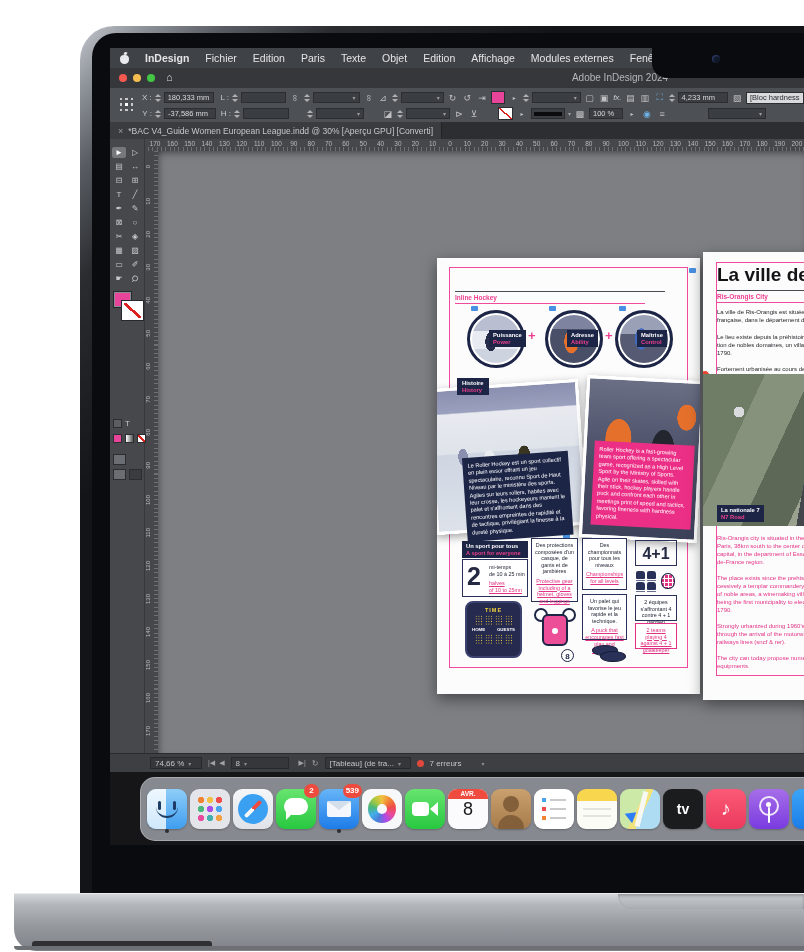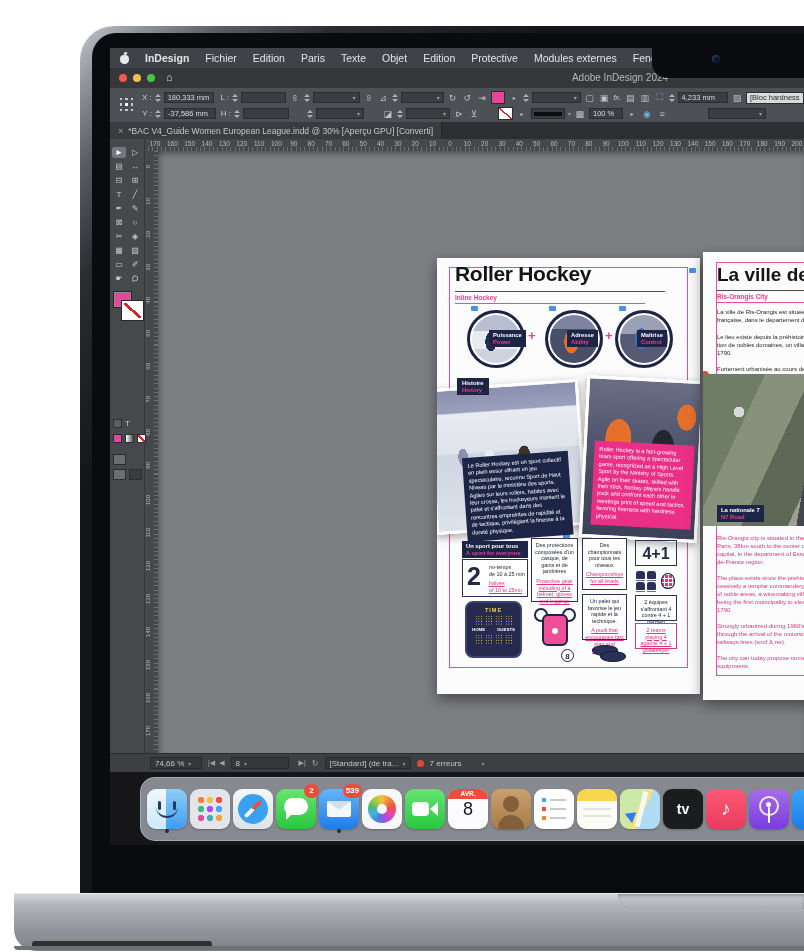--- a/index.html
+++ b/index.html
@@ -232,21 +232,21 @@
     <div class="menubar" data-name="menu-bar">
       <span class="apple" data-name="apple-menu-icon"></span>
       <span data-name="menu-bar-items" style="display:flex;">
           <span class="menu-item bold" data-name="menu-indesign">InDesign</span>
           <span class="menu-item" data-name="menu-fichier">Fichier</span>
           <span class="menu-item" data-name="menu-edition">Edition</span>
           <span class="menu-item" data-name="menu-page">Paris</span>
           <span class="menu-item" data-name="menu-texte">Texte</span>
           <span class="menu-item" data-name="menu-objet">Objet</span>
           <span class="menu-item" data-name="menu-tableau">Edition</span>
-          <span class="menu-item" data-name="menu-affichage">Protective</span>
+          <span class="menu-item" data-name="menu-affichage">Affichage</span>
           <span class="menu-item" data-name="menu-modules-externes">Modules externes</span>
           <span class="menu-item" data-name="menu-fenêtre">Fenêtre</span>
           <span class="menu-item" data-name="menu-aide">Aide</span>
         </span>
     </div>
 
     <div class="titlebar" data-name="window-title-bar">
       <span class="tl" style="left:9px;background:#f4594f;" data-name="close-window-button"></span>
       <span class="tl" style="left:23px;background:#f5bd4f;" data-name="minimize-window-button"></span>
       <span class="tl" style="left:37px;background:#43c644;" data-name="fullscreen-window-button"></span>
@@ -450,21 +450,20 @@
       <div class="mini-row" style="top:330px;" data-name="screen-mode-row">
         <span class="m-mode" data-name="normal-mode-button"></span>
         <span class="m-mode2" data-name="presentation-mode-button"></span>
       </div>
     </div>
 
     <div class="canvas" data-name="pasteboard">
 
       <div class="page page-left" data-name="page-roller-hockey">
         <div class="mguides" data-name="margin-guides"></div>
-        <h1 class="lp-title" data-name="page-title">Roller Hockey</h1>
         <div class="lp-title-rule" data-name="title-rule"></div>
         <div class="lp-sub" data-name="page-subtitle">Inline Hockey</div>
         <div class="lp-sub-rule" data-name="subtitle-rule"></div>
 
         <span class="blue-mark" style="left:34px;top:48px;" data-name="anchor-marker"></span>
         <span class="blue-mark" style="left:112px;top:48px;" data-name="anchor-marker"></span>
         <span class="blue-mark" style="left:182px;top:48px;" data-name="anchor-marker"></span>
         <span class="blue-mark" style="left:252px;top:10px;" data-name="anchor-marker"></span>
         <span class="blue-mark" style="left:126px;top:276px;" data-name="anchor-marker"></span>
 
@@ -629,21 +628,21 @@
       <span class="sb-dd" style="width:58px;" data-name="page-number-dropdown">
         <span>8</span>
           <span style="color:#8a8c8e;font-size:6px;">▾</span>
       </span>
       <span class="sb-nav">
         <span data-name="next-page-button"></span>
         <span data-name="last-page-button">▶|</span>
       </span>
       <span data-name="view-rotate-icon" style="color:#9fa1a3;">↻</span>
       <span class="sb-dd" style="width:86px;" data-name="preflight-profile-dropdown">
-        <span>[Standard] (de tra...</span>
+        <span>[Tableau] (de tra...</span>
           <span style="color:#8a8c8e;font-size:6px;">▾</span>
       </span>
       <span class="err-dot" data-name="preflight-error-icon"></span>
       <span data-name="preflight-errors">7 erreurs</span>
       <span style="color:#8a8c8e;font-size:6px;margin-left:14px;" data-name="errors-caret">▾</span>
     </div>
 
     <div class="desktop" data-name="desktop-strip"></div>
   </div>
 

